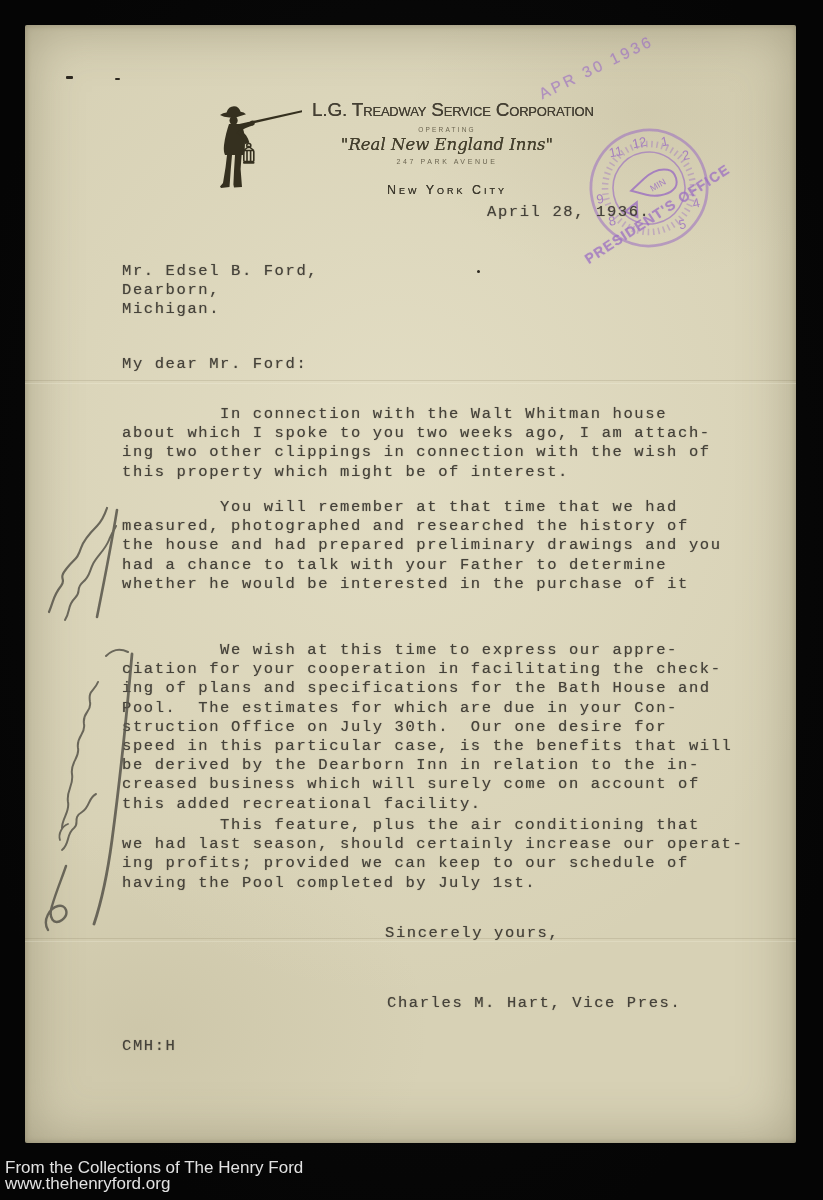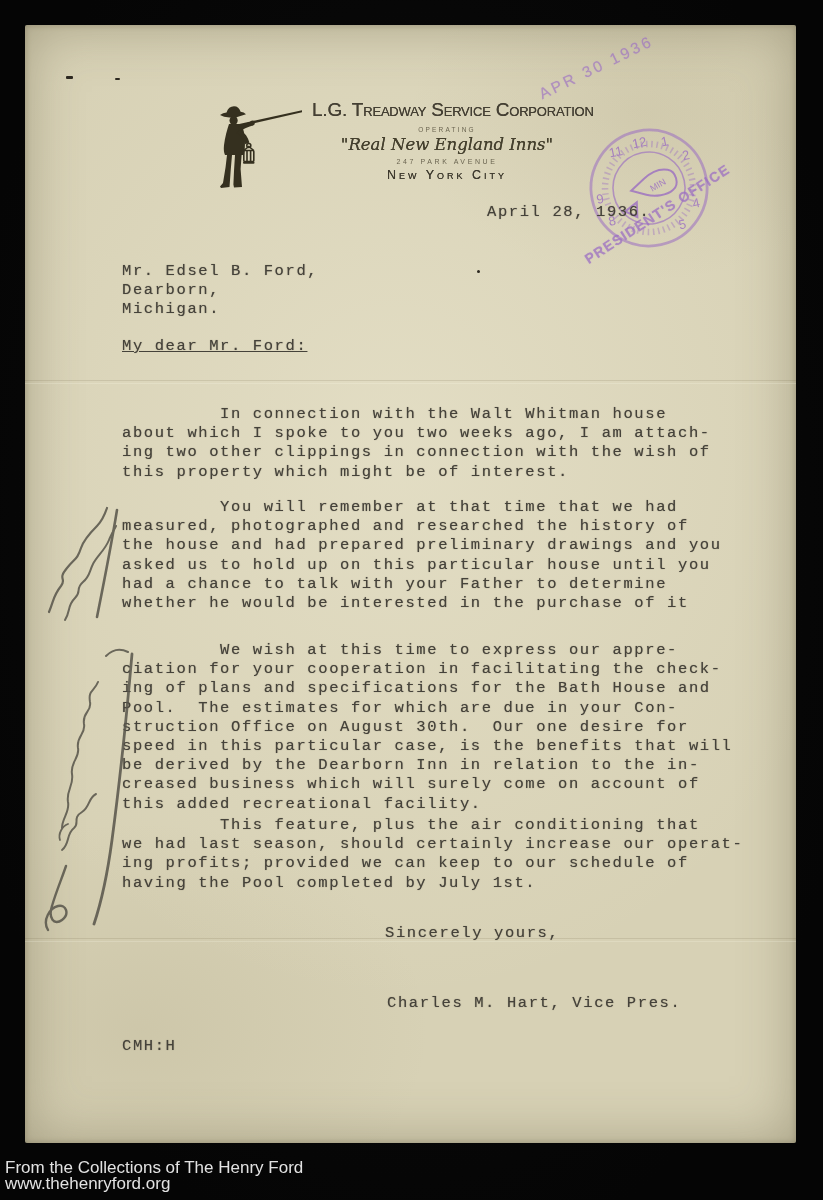--- a/index.html
+++ b/index.html
@@ -28,21 +28,21 @@
   .lh-company{
     position:absolute;left:312px;top:99px;width:280px;
     font-variant:small-caps;text-transform:none;
     font-size:19px;letter-spacing:-0.2px;color:#443f33;
     text-shadow:0 0 .6px #443f33;white-space:nowrap;
   }
   .lh-center{position:absolute;left:322px;top:126px;width:250px;text-align:center;color:#55503d;}
   .lh-operating{font-size:6.5px;letter-spacing:2.2px;color:#6a6450;}
   .lh-tagline{font-family:"DejaVu Serif",serif;font-style:italic;font-size:16.5px;color:#45402e;margin-top:2px;text-shadow:0 0 .5px #45402e;}
   .lh-street{font-size:7px;letter-spacing:2.6px;margin-top:4px;color:#6a6450;}
-  .lh-city{font-size:12.5px;letter-spacing:3px;margin-top:3px;color:#3e3a2e;font-variant:small-caps;text-shadow:0 0 .5px #3e3a2e;}
+  .lh-city{font-size:12.5px;letter-spacing:3px;margin-top:18px;color:#3e3a2e;font-variant:small-caps;text-shadow:0 0 .5px #3e3a2e;}
   .logo-svg{position:absolute;left:218px;top:103px;width:92px;height:87px;}
   .logo-svg *{fill:#35301f;}
   .logo-svg .stroke{fill:none;stroke:#35301f;stroke-width:1.6;}
 
   
   .typed,.tline{
     font-family:"Liberation Mono",monospace;
     font-size:15.5px;line-height:19.2px;letter-spacing:1.6px;
     color:#45423a;white-space:pre;
     text-shadow:0 0 1px rgba(62,57,46,.55);
@@ -140,42 +140,41 @@
   <div class="stamp stamp-office">PRESIDENT'S OFFICE</div>
 
   <div class="typed abs" style="left:487px;top:203px;">April 28, 1936.</div>
 
   <div class="abs" style="left:122px;top:262px;">
     <div class="tline">Mr. Edsel B. Ford,</div>
     <div class="tline">Dearborn,</div>
     <div class="tline">Michigan.</div>
   </div>
 
-  <div class="typed abs" style="left:122px;top:337px;text-decoration:underline;">My dear Mr. Ford:</div>
+  <div class="typed abs" style="left:122px;top:355px;">My dear Mr. Ford:</div>
 
   <div class="para" style="top:405px;">
       <div class="tline">         In connection with the Walt Whitman house</div>
       <div class="tline">about which I spoke to you two weeks ago, I am attach-</div>
       <div class="tline">ing two other clippings in connection with the wish of</div>
       <div class="tline">this property which might be of interest.</div>
     </div>
   <div class="para" style="top:498px;">
       <div class="tline">         You will remember at that time that we had</div>
       <div class="tline">measured, photographed and researched the history of</div>
       <div class="tline">the house and had prepared preliminary drawings and you</div>
-      <div class="tline">asked us to hold up on this particular house until you</div>
       <div class="tline">had a chance to talk with your Father to determine</div>
       <div class="tline">whether he would be interested in the purchase of it</div>
     </div>
   <div class="para" style="top:641px;">
       <div class="tline">         We wish at this time to express our appre-</div>
       <div class="tline">ciation for your cooperation in facilitating the check-</div>
       <div class="tline">ing of plans and specifications for the Bath House and</div>
       <div class="tline">Pool.  The estimates for which are due in your Con-</div>
-      <div class="tline">struction Office on August 30th.  Our one desire for</div>
+      <div class="tline">struction Office on July 30th.  Our one desire for</div>
       <div class="tline">speed in this particular case, is the benefits that will</div>
       <div class="tline">be derived by the Dearborn Inn in relation to the in-</div>
       <div class="tline">creased business which will surely come on account of</div>
       <div class="tline">this added recreational facility.</div>
     </div>
   <div class="para" style="top:816px;">
       <div class="tline">         This feature, plus the air conditioning that</div>
       <div class="tline">we had last season, should certainly increase our operat-</div>
       <div class="tline">ing profits; provided we can keep to our schedule of</div>
       <div class="tline">having the Pool completed by July 1st.</div>

